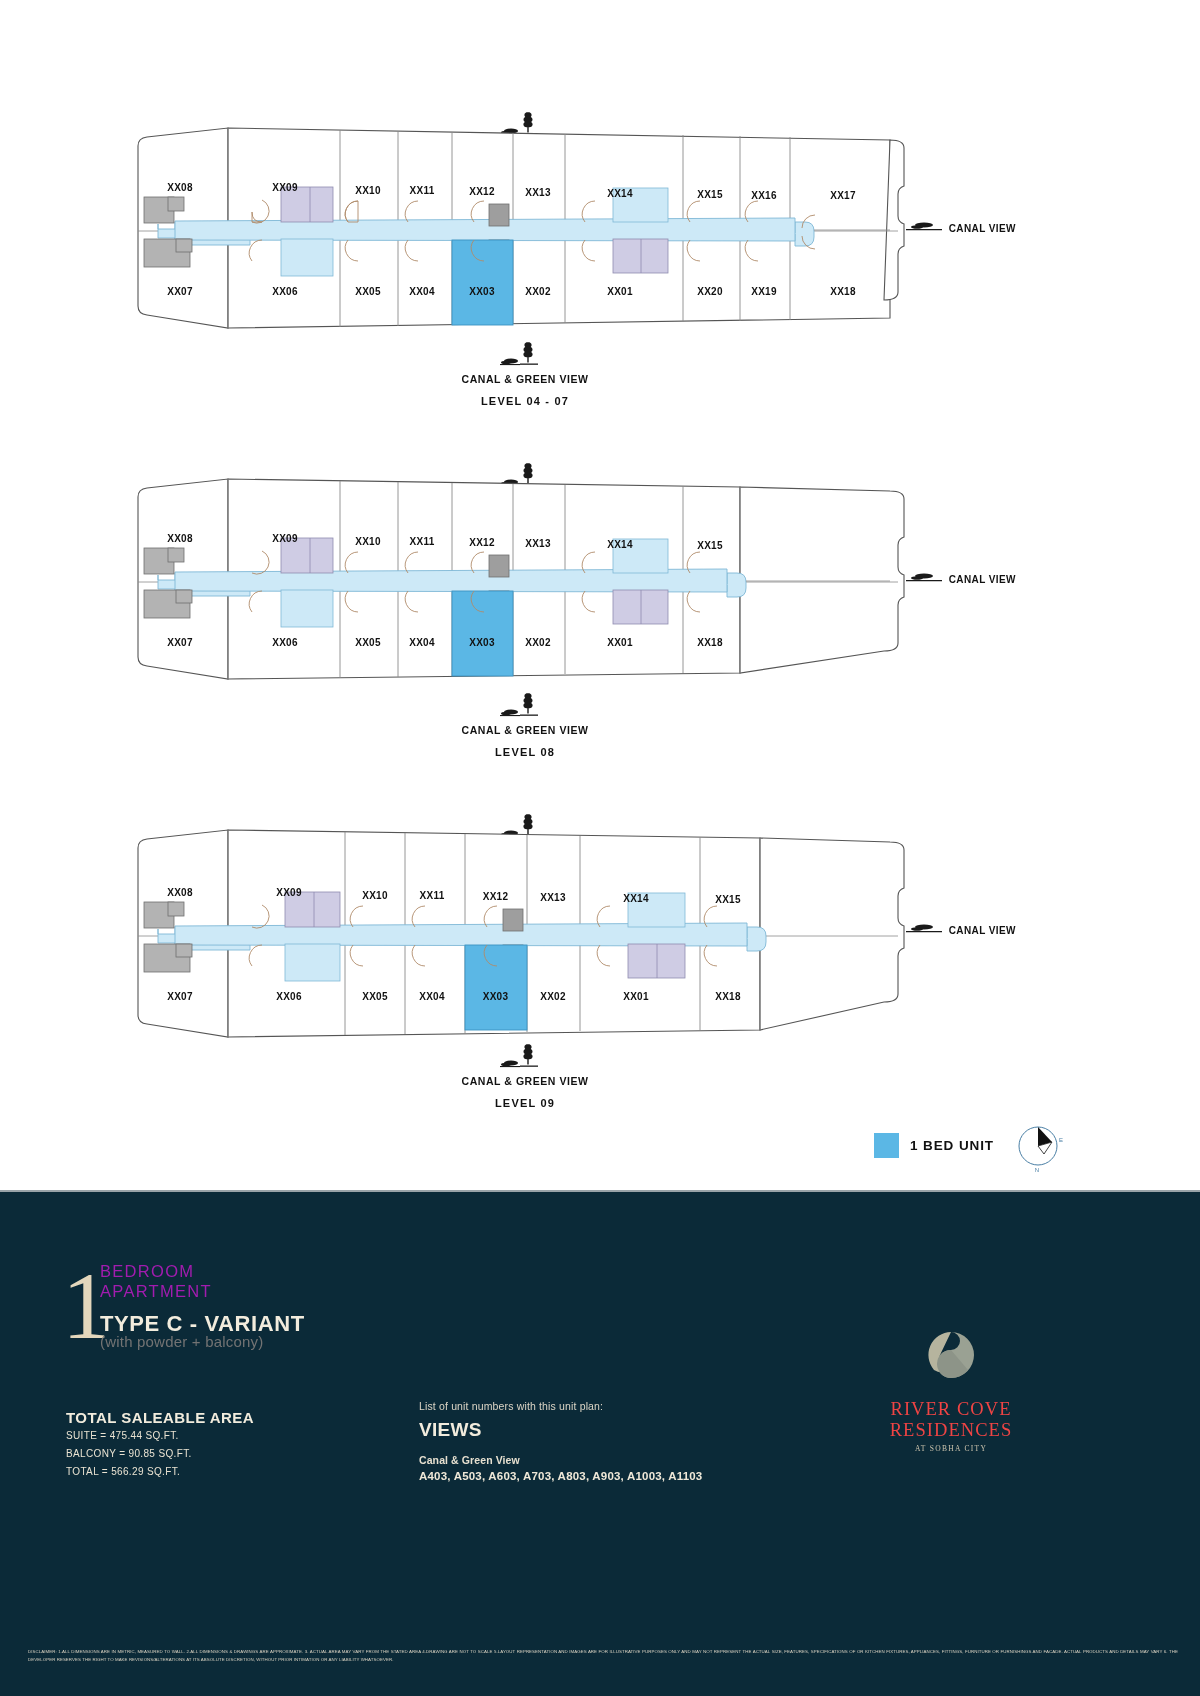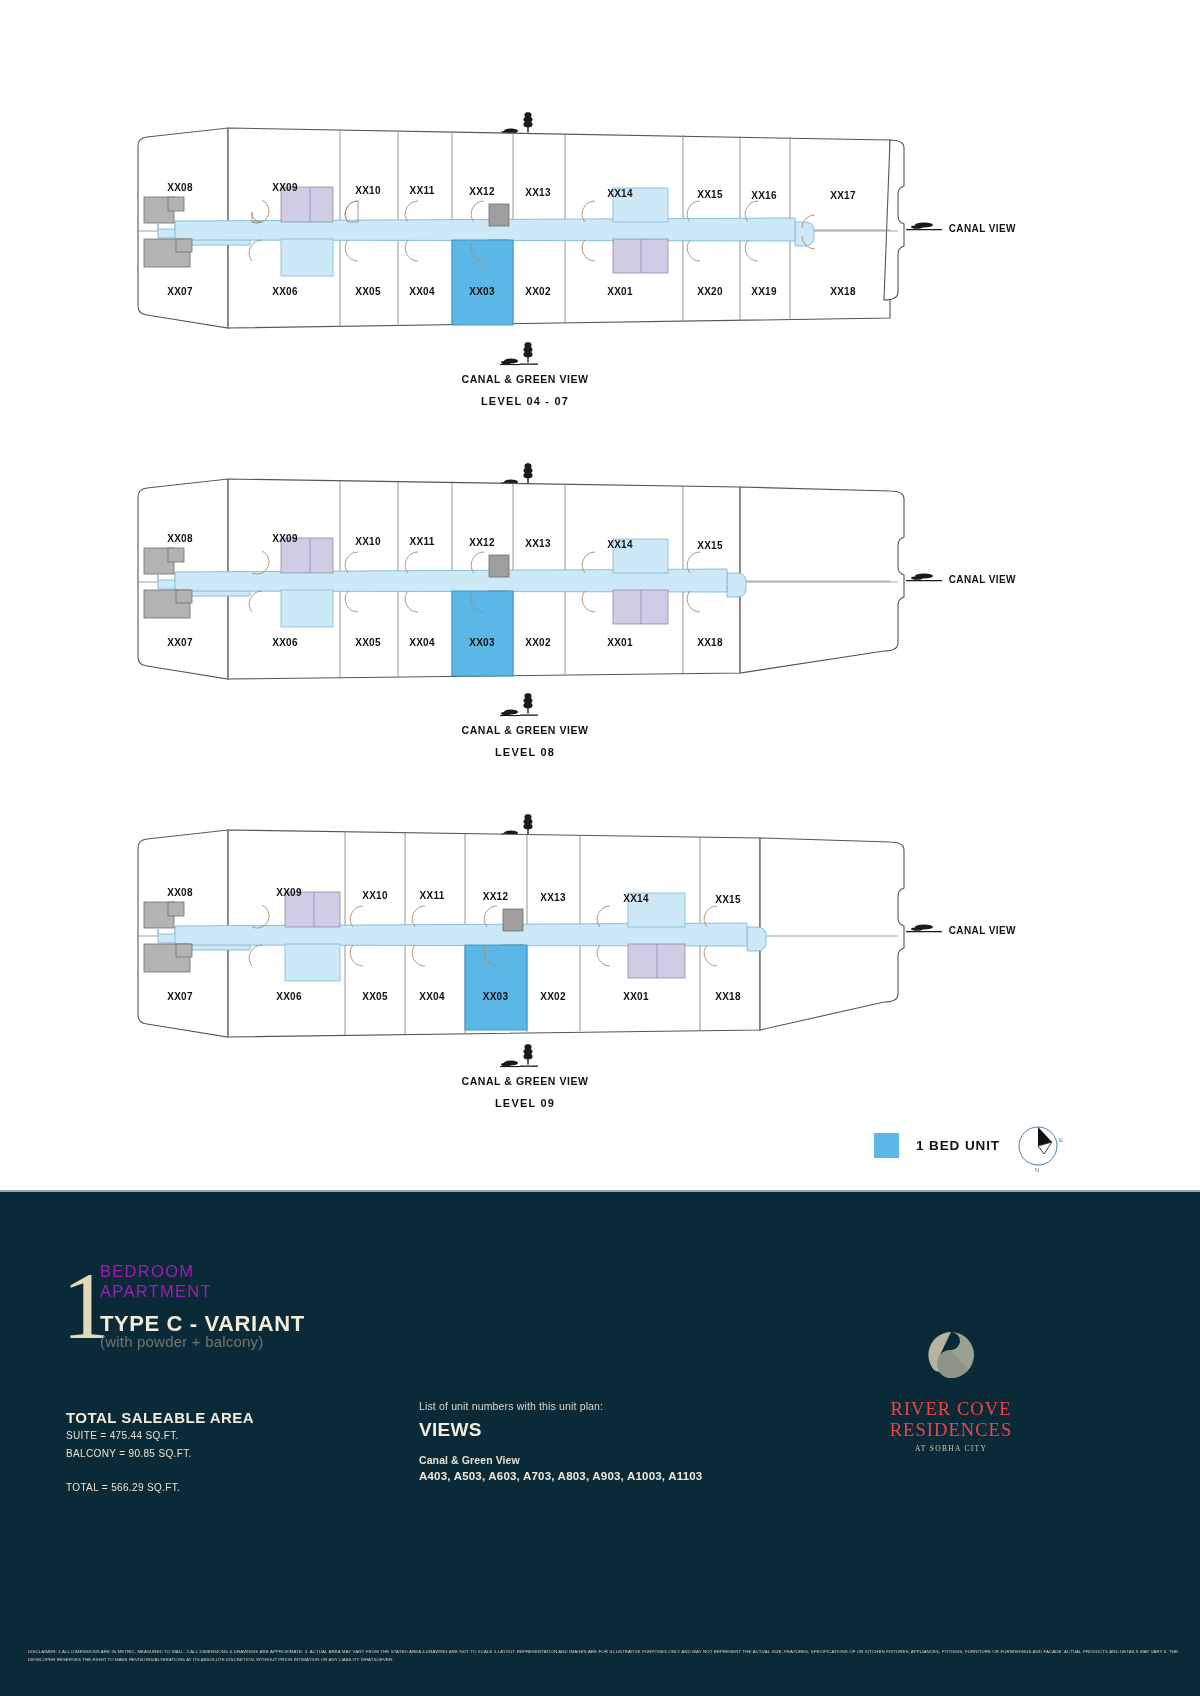--- a/index.html
+++ b/index.html
@@ -30,21 +30,21 @@
   }
 
   .plan-svg { position: absolute; left: 0; top: 0; }
 
   .canal-right {
     position: absolute; text-align: center; width: 120px;
   }
   .canal-right .view-label { font-size: 10px; letter-spacing: .4px; }
 
   
-  .legend { position: absolute; left: 874px; top: 1133px; display: flex; align-items: center; gap: 17px; }
+  .legend { position: absolute; left: 874px; top: 1133px; display: flex; align-items: center; gap: 11px; }
   .legend-swatch { width: 25px; height: 25px; background: #5BB7E5; }
   .legend-text { font-size: 13.5px; font-weight: bold; letter-spacing: .9px; color: #111; }
   .compass { position: absolute; left: 1013px; top: 1122px; }
 
   
   .footer {
     position: absolute; left: 0; top: 1190px; width: 1200px; height: 506px;
     background: #0B2A38; color: #EDE6D6;
     border-top: 2px solid #9aa3a8;
   }
@@ -70,21 +70,21 @@
   .area-title {
     position: absolute; left: 66px; top: 1409px;
     font-size: 15px; font-weight: bold; letter-spacing: .45px; color: #F2ECDD;
   }
   .area-line {
     position: absolute; left: 66px;
     font-size: 10px; letter-spacing: .35px; color: #EAE3D2;
   }
   .area-line.l1 { top: 1430px; }
   .area-line.l2 { top: 1448px; }
-  .area-line.l3 { top: 1466px; margin-top: 16px; }
+  .area-line.l3 { top: 1466px; }
 
   .views-note {
     position: absolute; left: 419px; top: 1400px;
     font-size: 10.5px; letter-spacing: .15px; color: #DDD6C6;
   }
   .views-title {
     position: absolute; left: 419px; top: 1419px;
     font-size: 19px; font-weight: bold; letter-spacing: .3px; color: #F2ECDD;
   }
   .views-sub {

